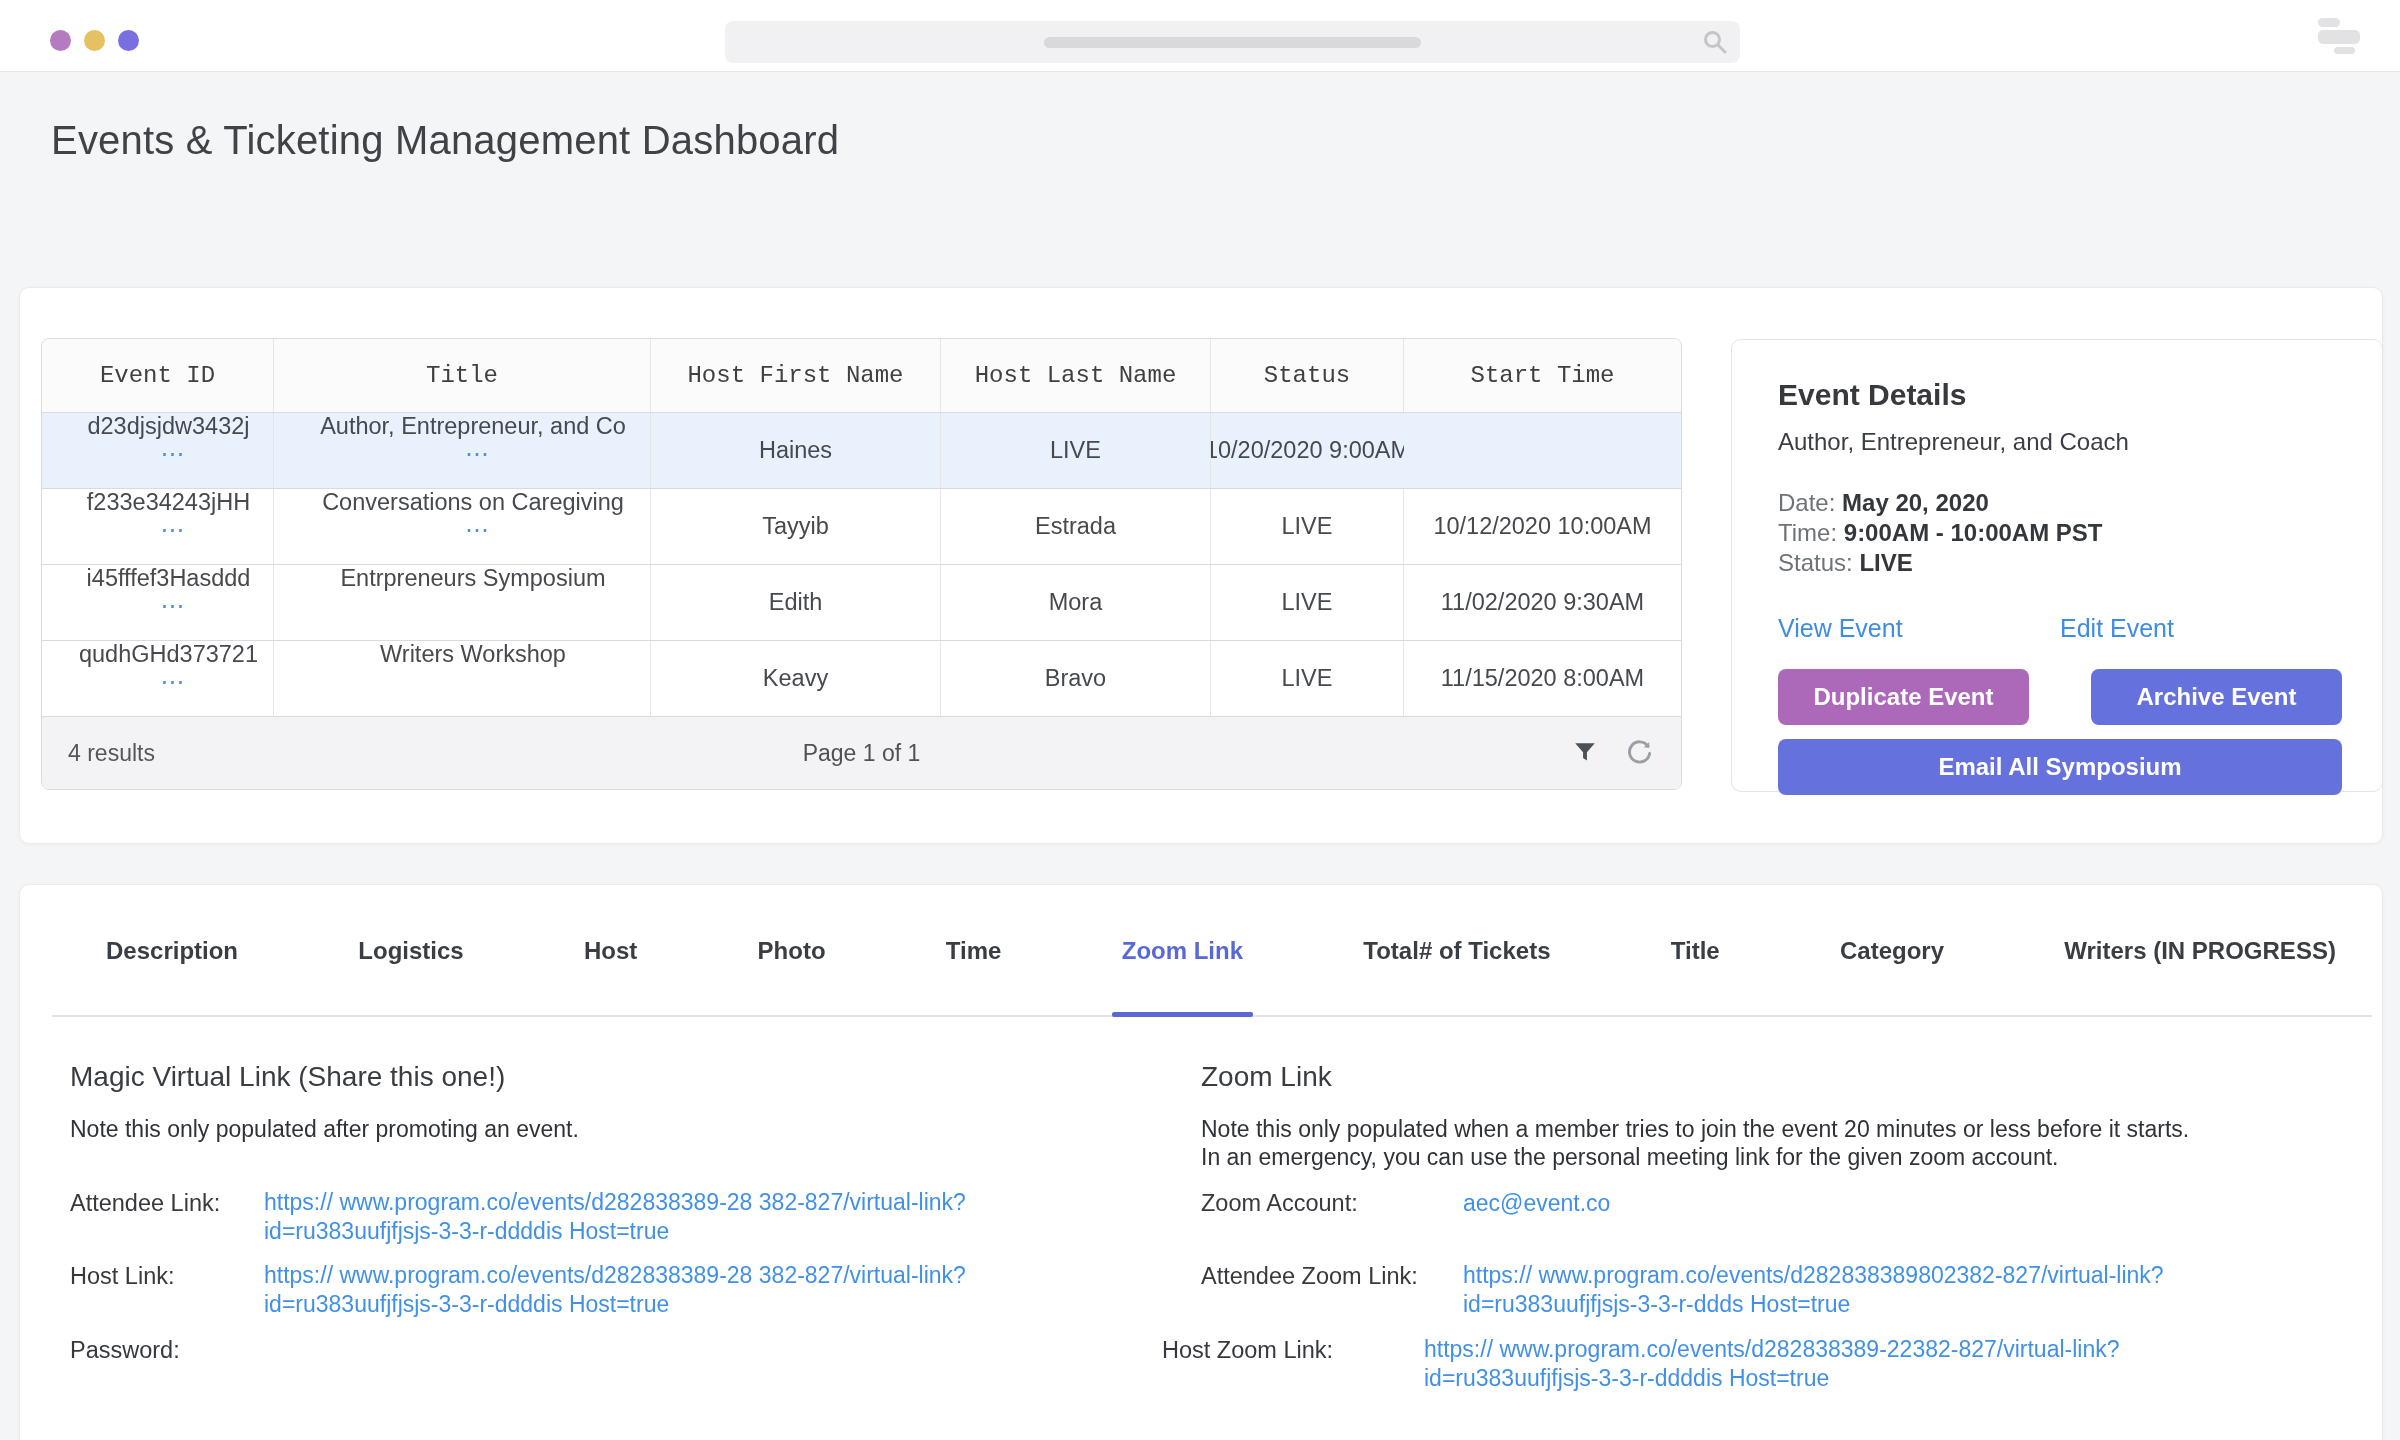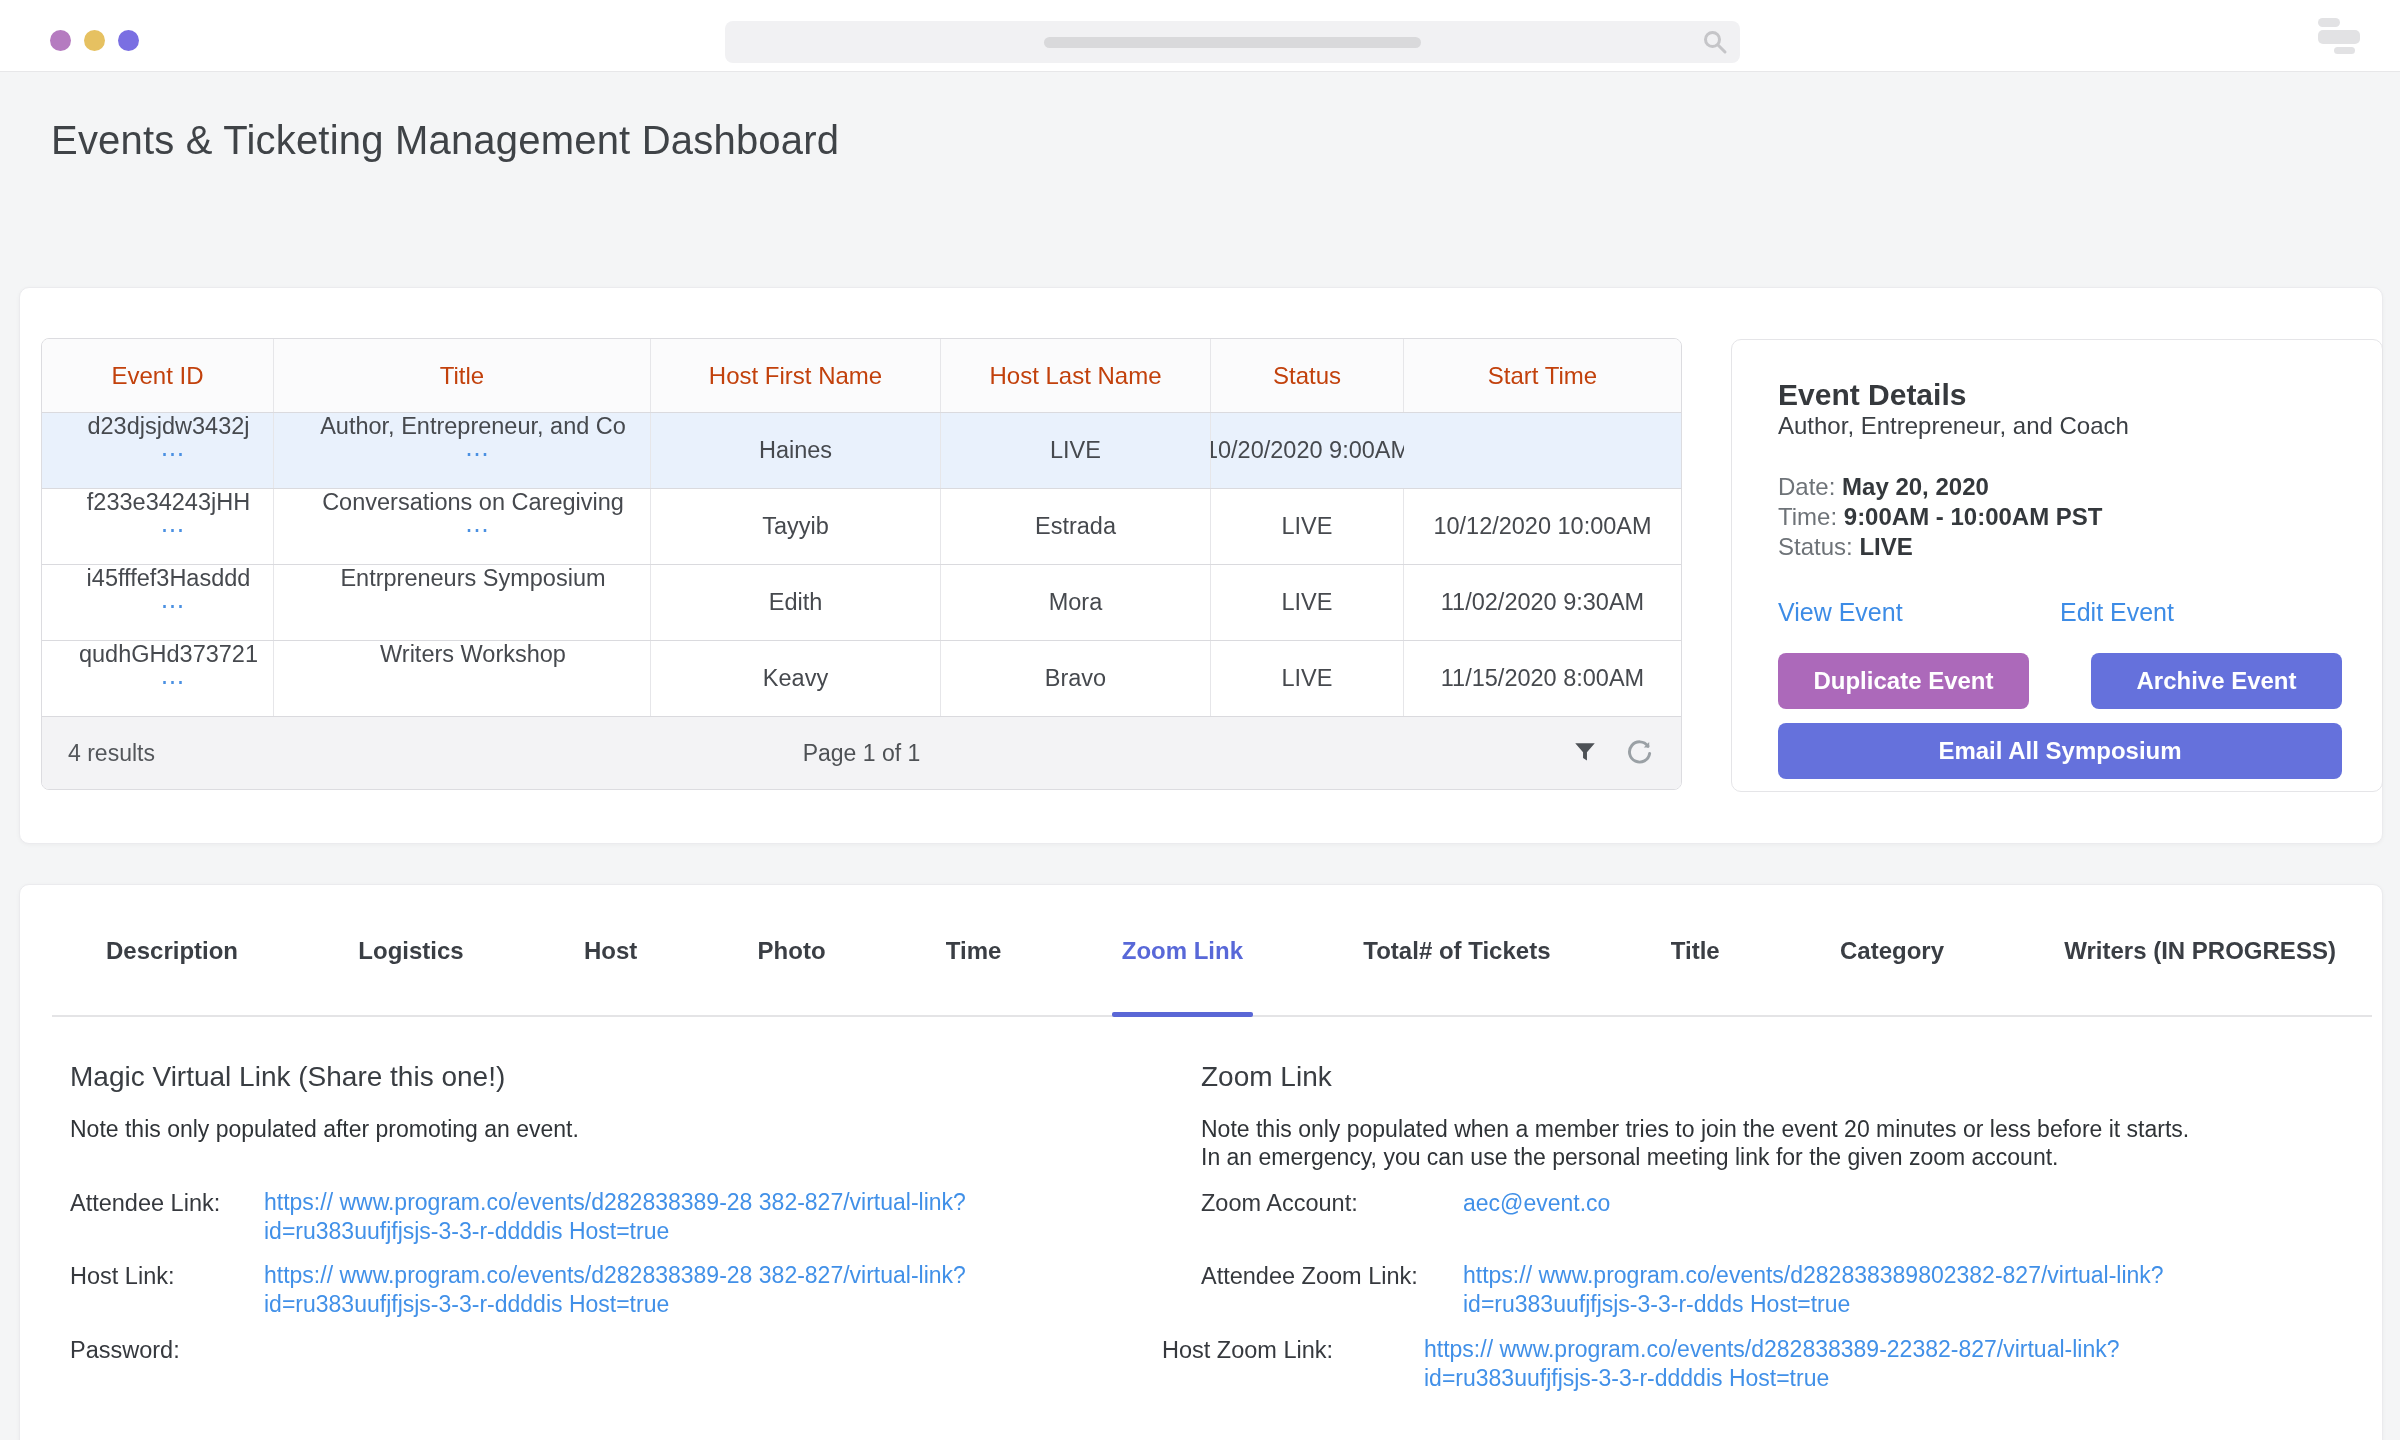--- a/index.html
+++ b/index.html
@@ -50,21 +50,21 @@
   #events-card { left:19px; top:287px; width:2364px; height:557px; }
   #tabs-card   { left:19px; top:884px; width:2364px; height:572px; }
 
   
   .table {
     position:absolute; left:21px; top:50px; width:1641px;
     border:1px solid #dcdce0; border-radius:8px; overflow:hidden; background:#fff;
   }
   .trow { display:grid; grid-template-columns:232px 377px 290px 270px 193px 277px; }
   .thead { height:73px; background:#fbfbfc; }
-  .thead .cell { font-size:24px; color:#c2410c; }
+  .thead .cell { font-size:24px; color:#404040;font-family:Liberation Mono, monospace; }
   .cell {
     display:flex; align-items:center; justify-content:center;
     font-size:23.5px; color:#46494e;
     border-right:1px solid #e6e6e9;
     overflow:hidden; white-space:nowrap;
   }
   .trow .cell:last-child { border-right:none; }
   .data-row { height:76px; background:#fff; border-top:1px solid #dadade; }
   .data-row.selected { background:#e9f1fc; }
   .cell.left { justify-content:flex-start; padding-left:22px;flex-direction:column; }
@@ -78,21 +78,21 @@
   .foot-icons { margin-left:auto; margin-right:28px; display:flex; gap:28px; align-items:center; position:relative; z-index:1; }
   .foot-icons svg { display:block; }
 
   
   #details-card {
     position:absolute; left:1711px; top:51px; width:652px; height:453px;
     background:#fff; border:1px solid #e5e5e8; border-radius:10px;
     padding:38px 40px 0 46px;
   }
   .det-title { font-size:30px; font-weight:700; color:#36393d; }
-  .det-sub { font-size:24px; color:#3b3f44; }
+  .det-sub { font-size:24px; color:#3b3f44; margin-top:16px; }
   .det-info { margin-top:32px; font-size:24px; line-height:30px; color:#6e7378; }
   .det-info b { color:#34383c; font-weight:700; }
   .det-links { display:flex; margin-top:36px; }
   .det-links a { flex:1; font-size:25px; font-weight:500; color:#3d8ce6; text-decoration:none; cursor:pointer; }
   .det-btn-row { display:flex; gap:62px; margin-top:26px; }
   .btn {
     height:56px; border:none; border-radius:8px; color:#fff;
     font-family:"Liberation Sans", sans-serif; font-size:24px; font-weight:600;
     display:flex; align-items:center; justify-content:center; cursor:pointer;
   }

